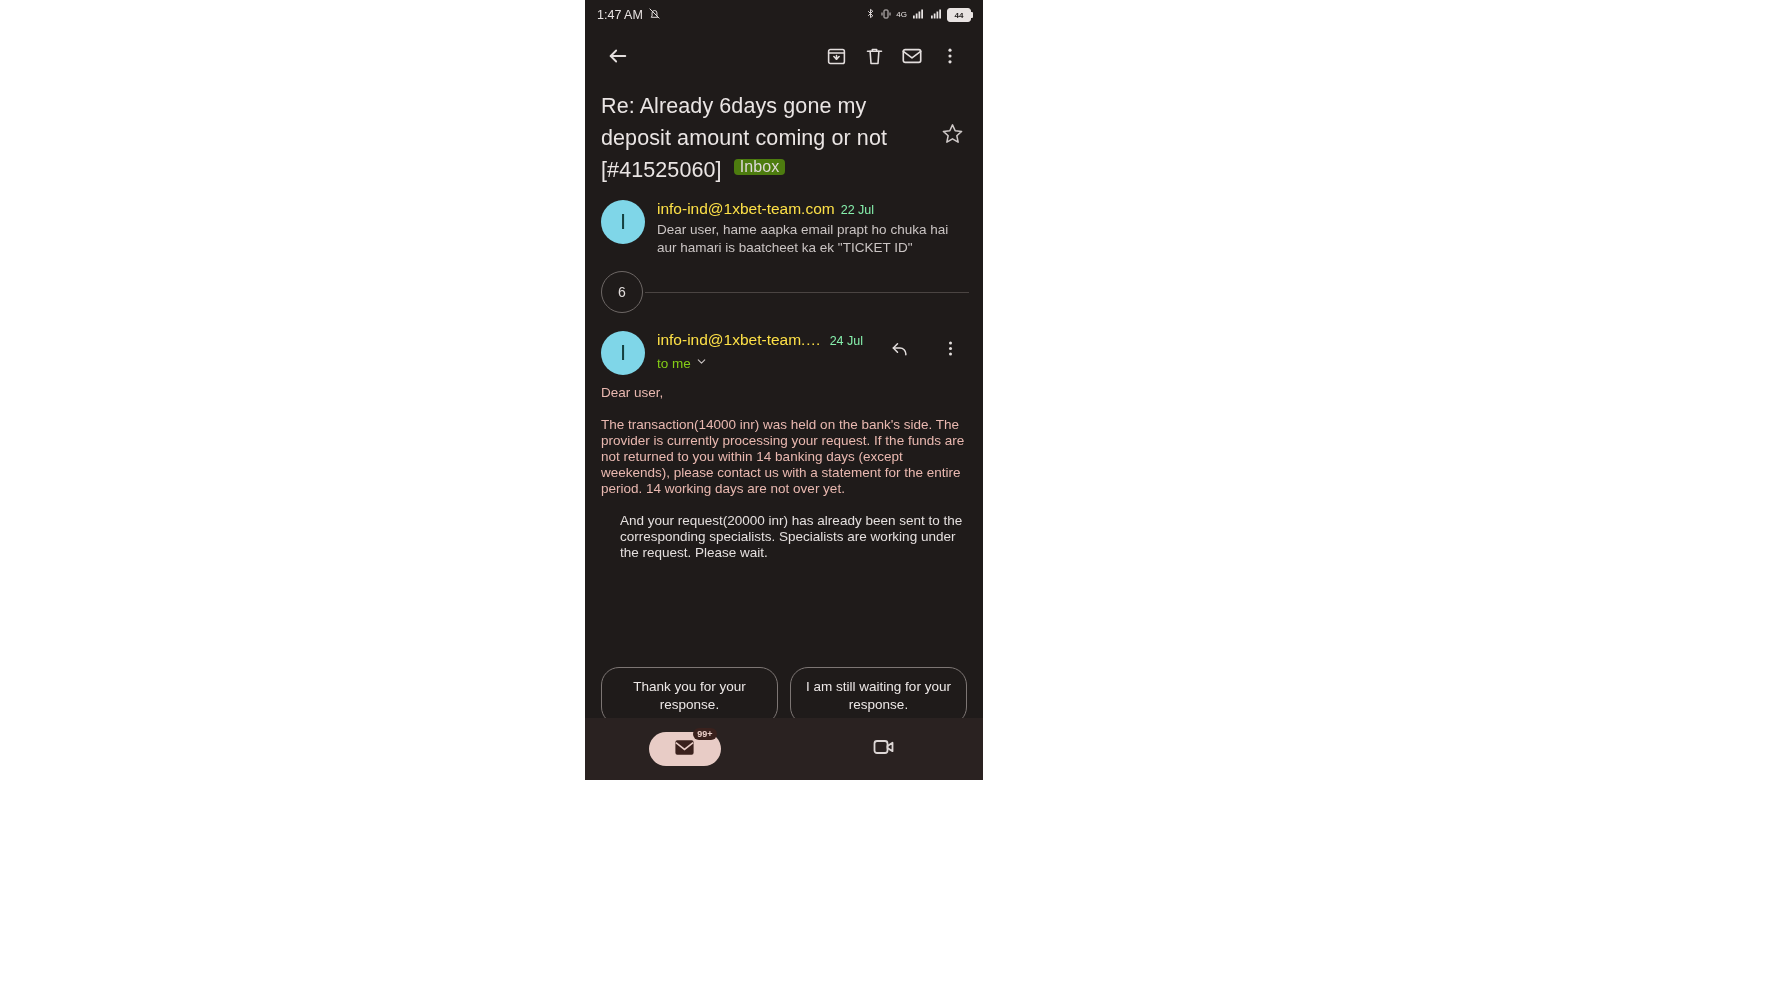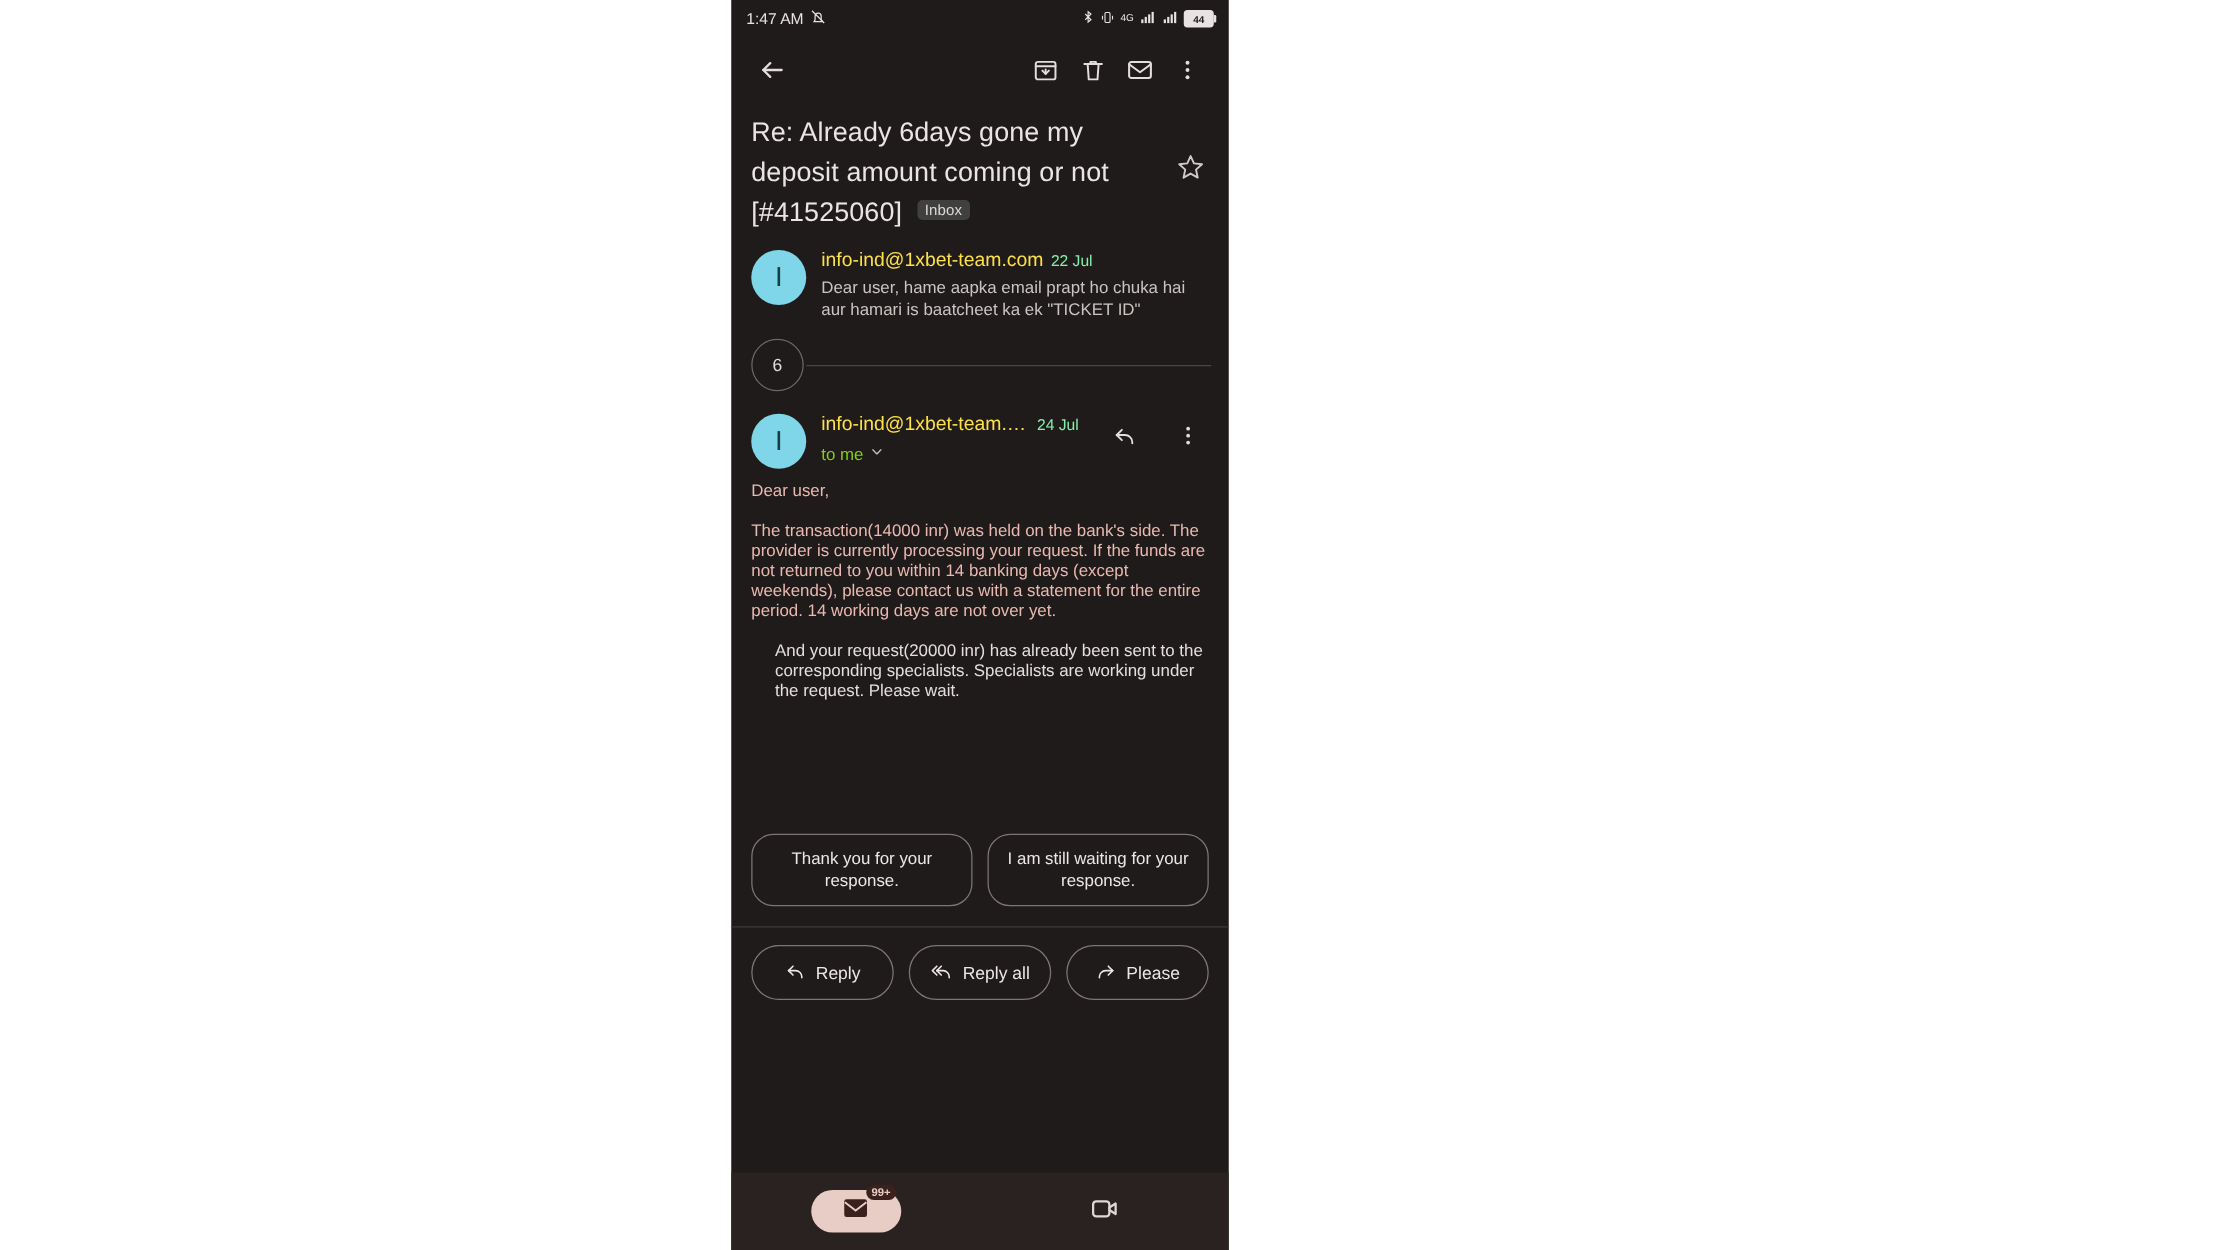--- a/index.html
+++ b/index.html
@@ -16,21 +16,21 @@
     width: 1778px;
     height: 1000px;
     background: #ffffff;
   }
   
   #phone {
     position: absolute;
     left: 585px;
     top: 0px;
     width: 398px;
-    height: 1000px;
+    height: 780px;
     background: #1f1b1a;
     color: #e6e1e0;
     overflow: hidden;
   }
 
   
   .statusbar {
     height: 30px;
     display: flex;
     align-items: center;
@@ -87,25 +87,25 @@
   .subject {
     flex: 1;
     font-size: 21.5px;
     line-height: 32px;
     color: #eae5e4;
     font-weight: 400;
     letter-spacing: 0.1px;
   }
   .label-chip {
     display: inline-block;
-    font-size: 12px;
+    font-size: 16px;
     line-height: 14px;
     padding: 1px 6px;
     border-radius: 4px;
-    background: #404040;
+    background: #4d7c0f;
     color: #ded8d7;
     vertical-align: 5px;
     margin-left: 6px;
     white-space: nowrap;
   }
   .star {
     width: 34px; height: 34px;
     margin-top: 26px;
     display:flex; align-items:center; justify-content:center;
     cursor: pointer;

